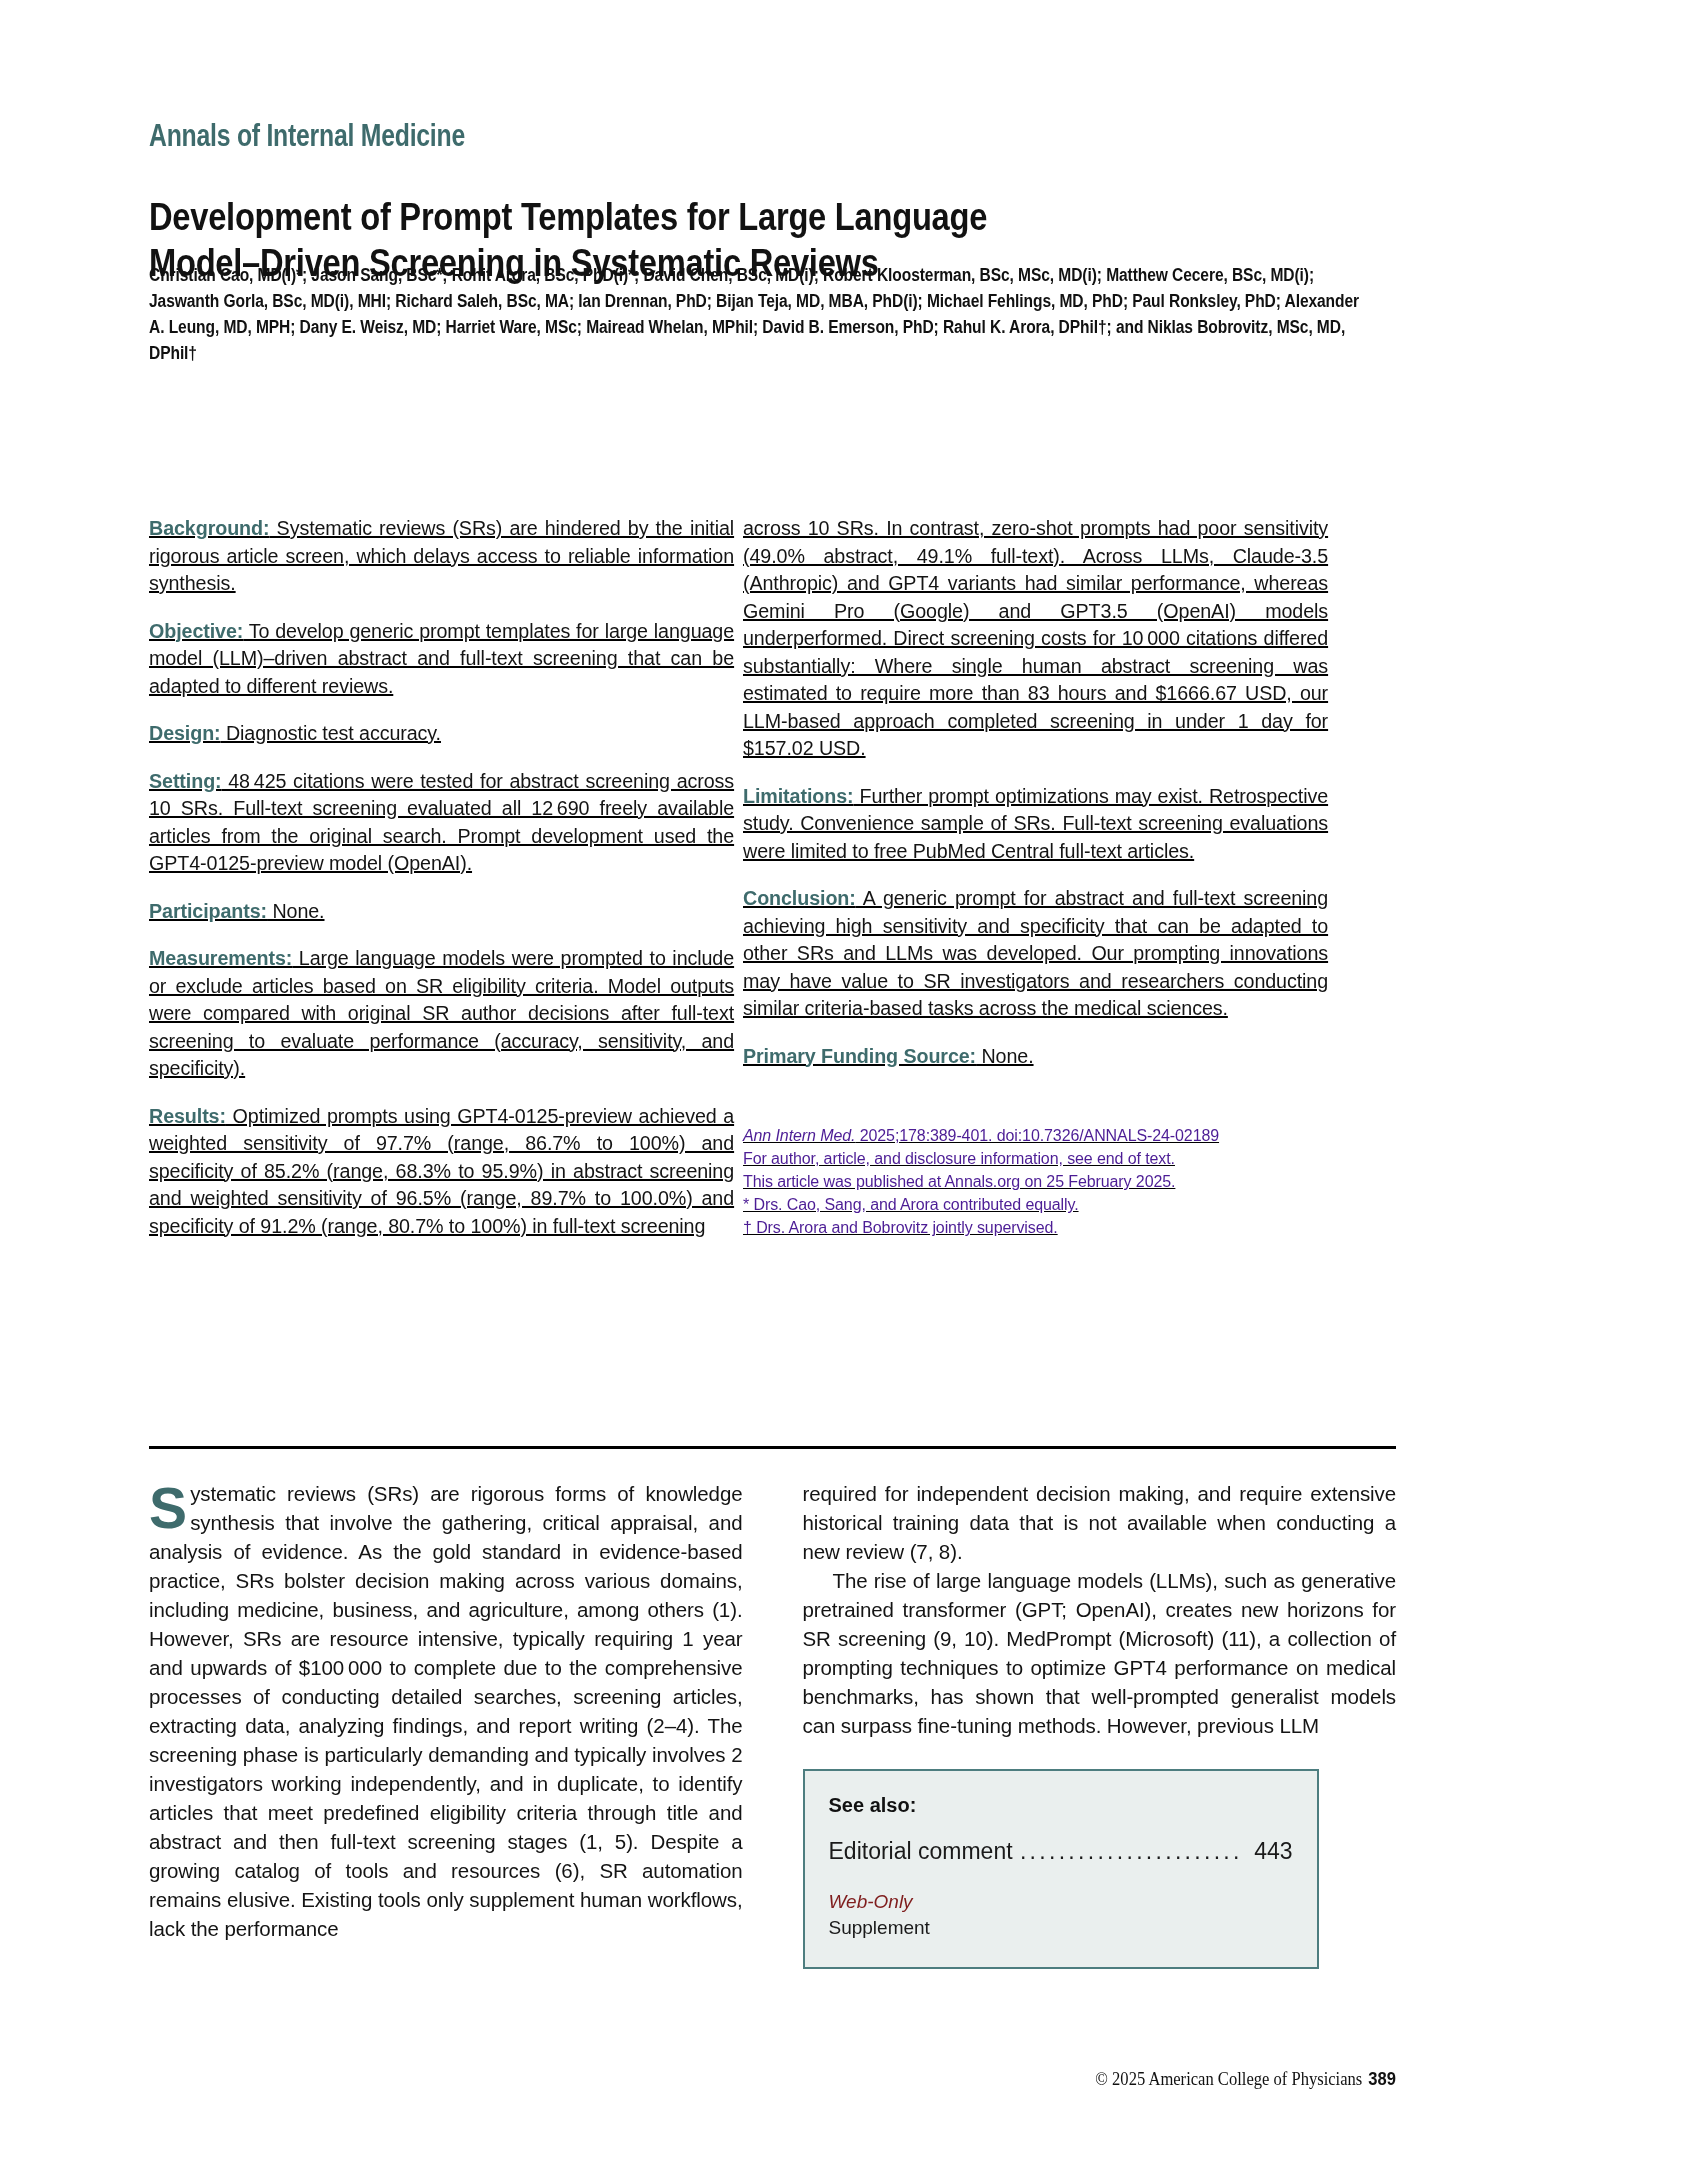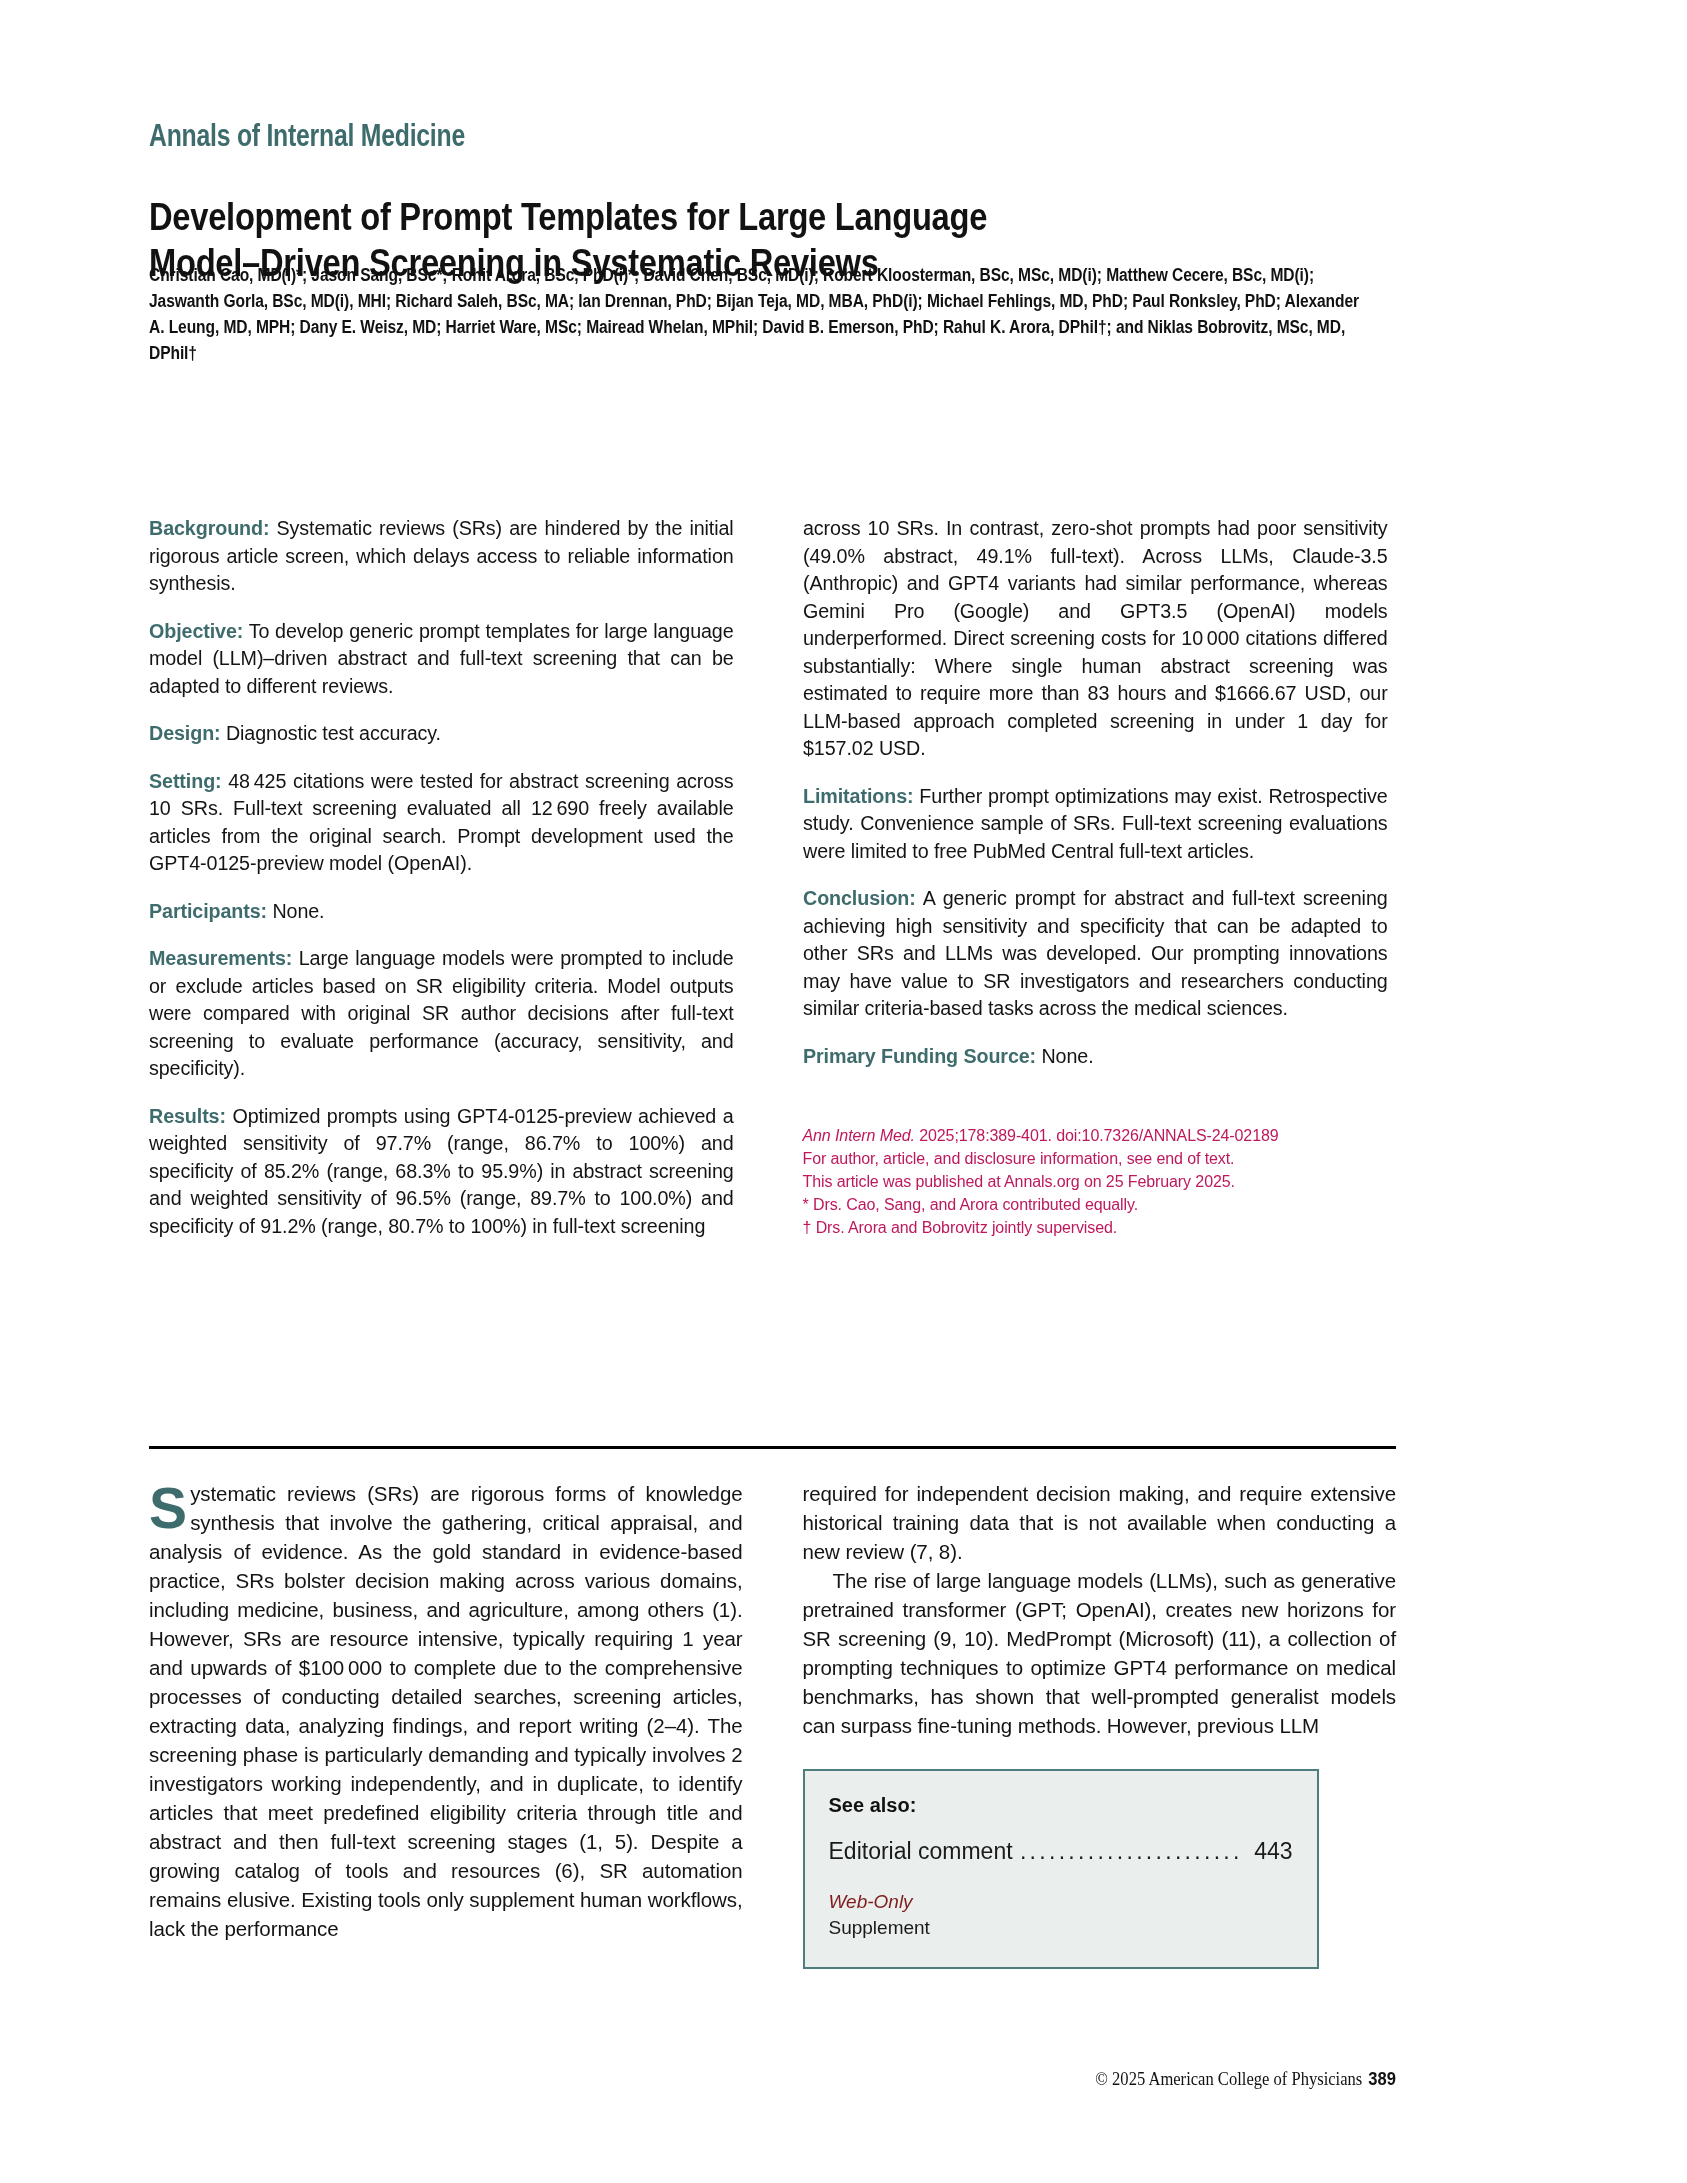--- a/index.html
+++ b/index.html
@@ -87,21 +87,21 @@
     letter-spacing: -0.1px;
   }
 
   
   .abstract {
     position: absolute;
     top: 515px;
     left: 0;
     width: 1247px;
     display: flex;
-    gap: 60px;
+    text-decoration: underline;
   }
   .abs-col {
     width: 594px;
   }
   .abs-p {
     font-size: 20px;
     line-height: 27.5px;
     text-align: justify;
     margin: 0 0 20px 0;
     color: #141414;
@@ -114,21 +114,21 @@
     font-weight: bold;
     color: #3e6b6c;
   }
   .spacer-40 { height: 29px; }
 
   
   .citation {
     margin-top: 5.3px;
     font-size: 16px;
     line-height: 23px;
-    color: #be185d;
+    color: #4c1d95;
     letter-spacing: -0.1px;
   }
   .citation .ital { font-style: italic; }
   .citation div { white-space: nowrap; }
 
   
   .divider {
     position: absolute;
     top: 1446px;
     left: 0;

